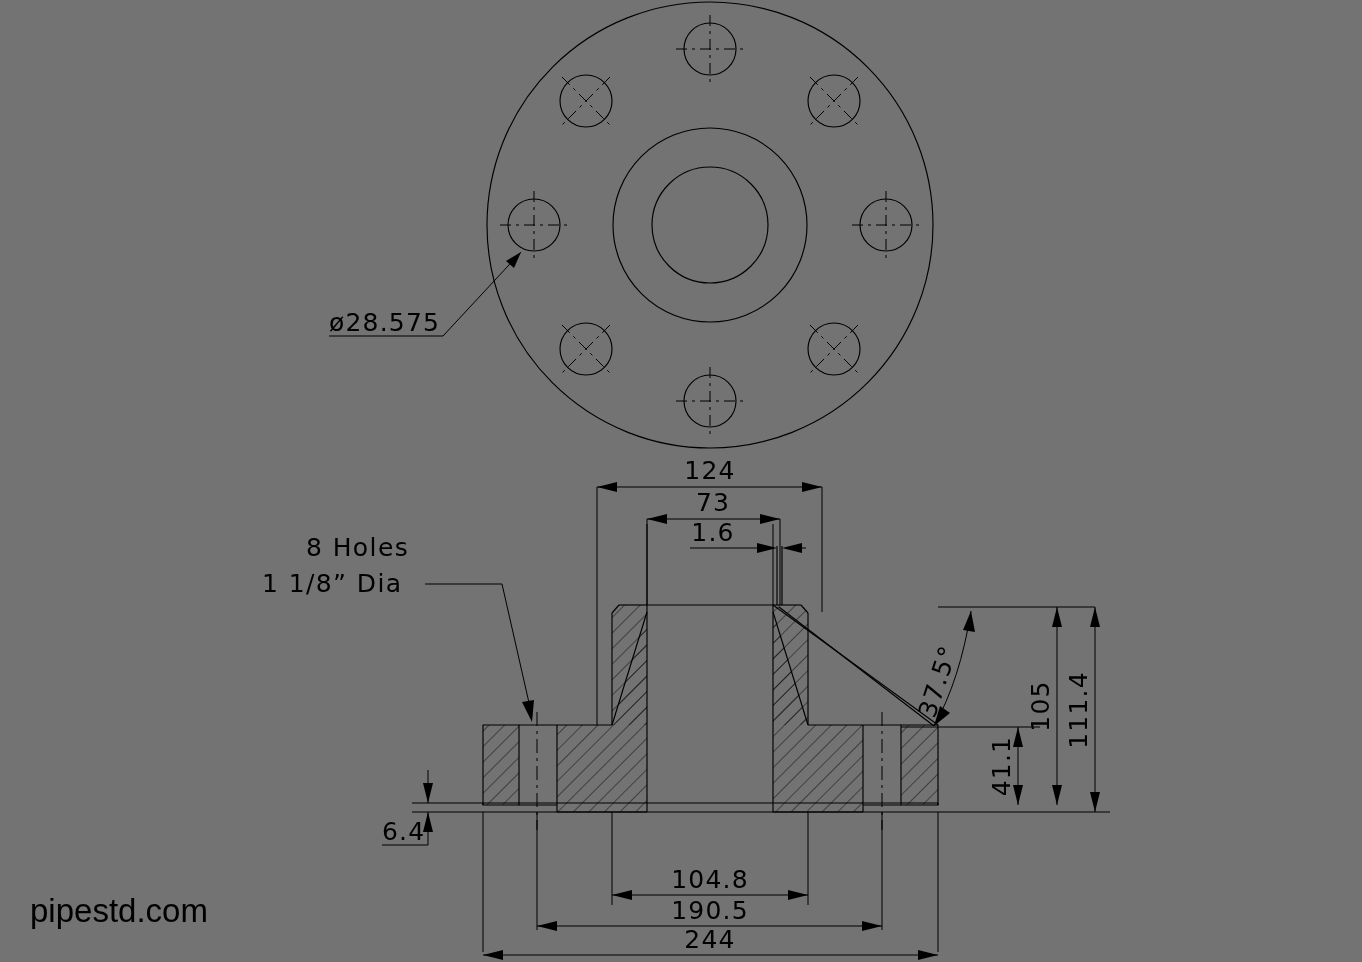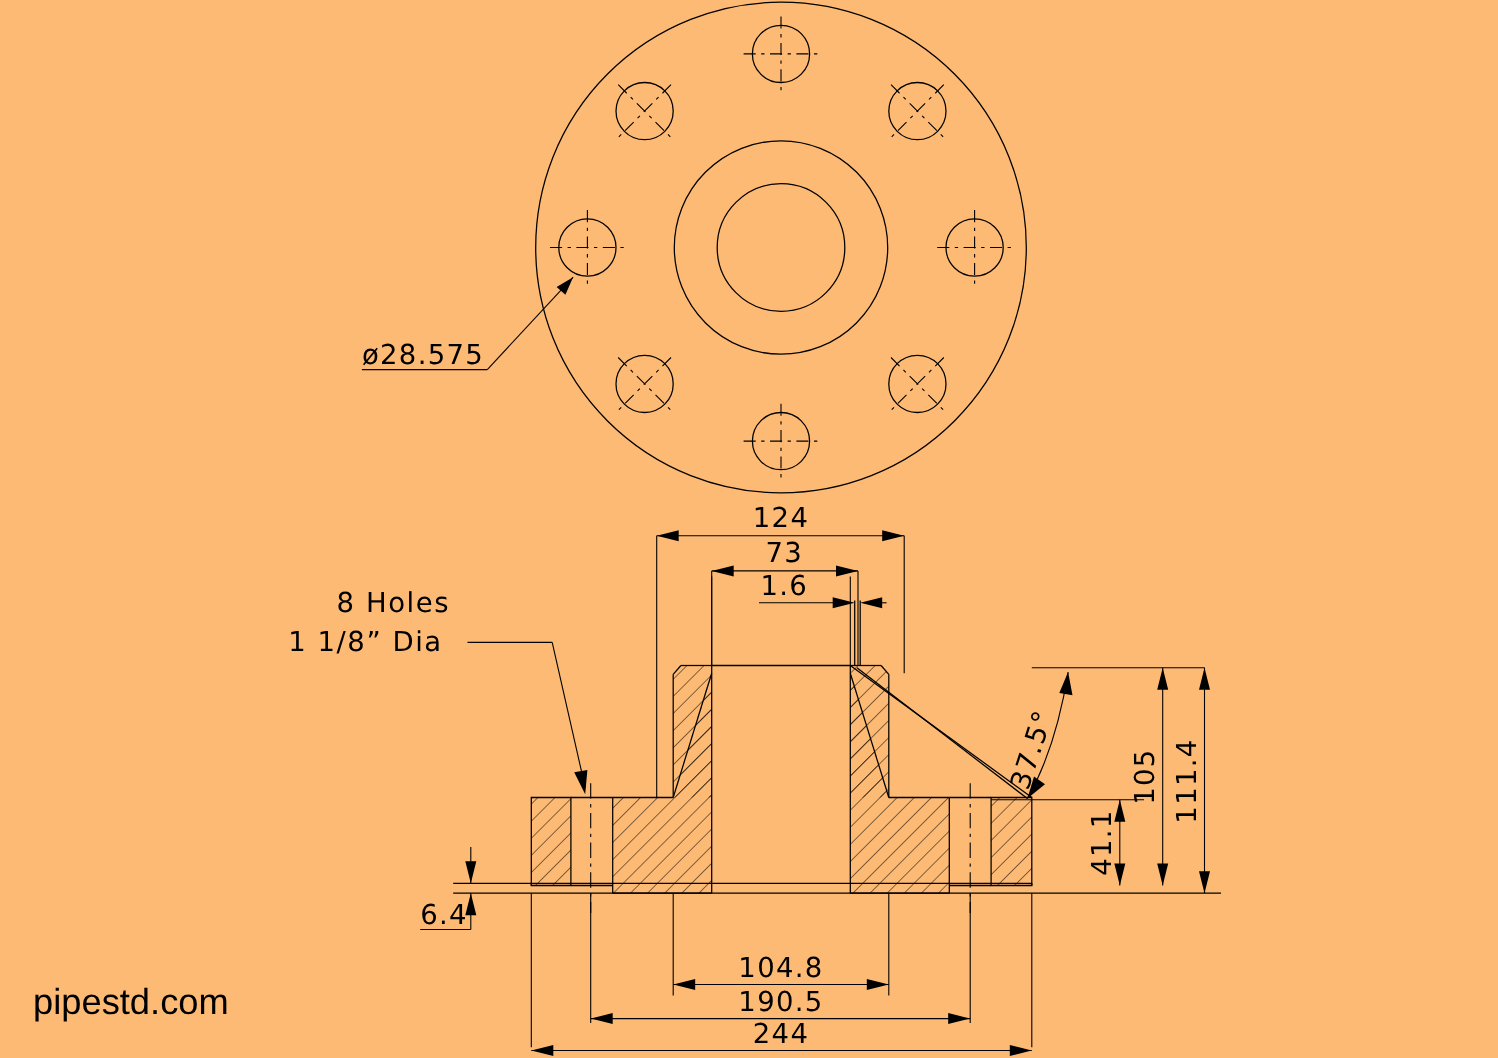--- a/index.html
+++ b/index.html
@@ -10,21 +10,21 @@
   body {
     width: 1362px;
     height: 962px;
     overflow: hidden;
     font-family: "Liberation Sans", sans-serif;
   }
   #drawing-root {
     position: relative;
     width: 1362px;
     height: 962px;
-    background: #fdba74;
+    background: #737373;
   }
   svg#cad-canvas {
     display: block;
     width: 1362px;
     height: 962px;
   }
   .ln {
     stroke: #000000;
     stroke-width: 1.15;
     fill: none;

